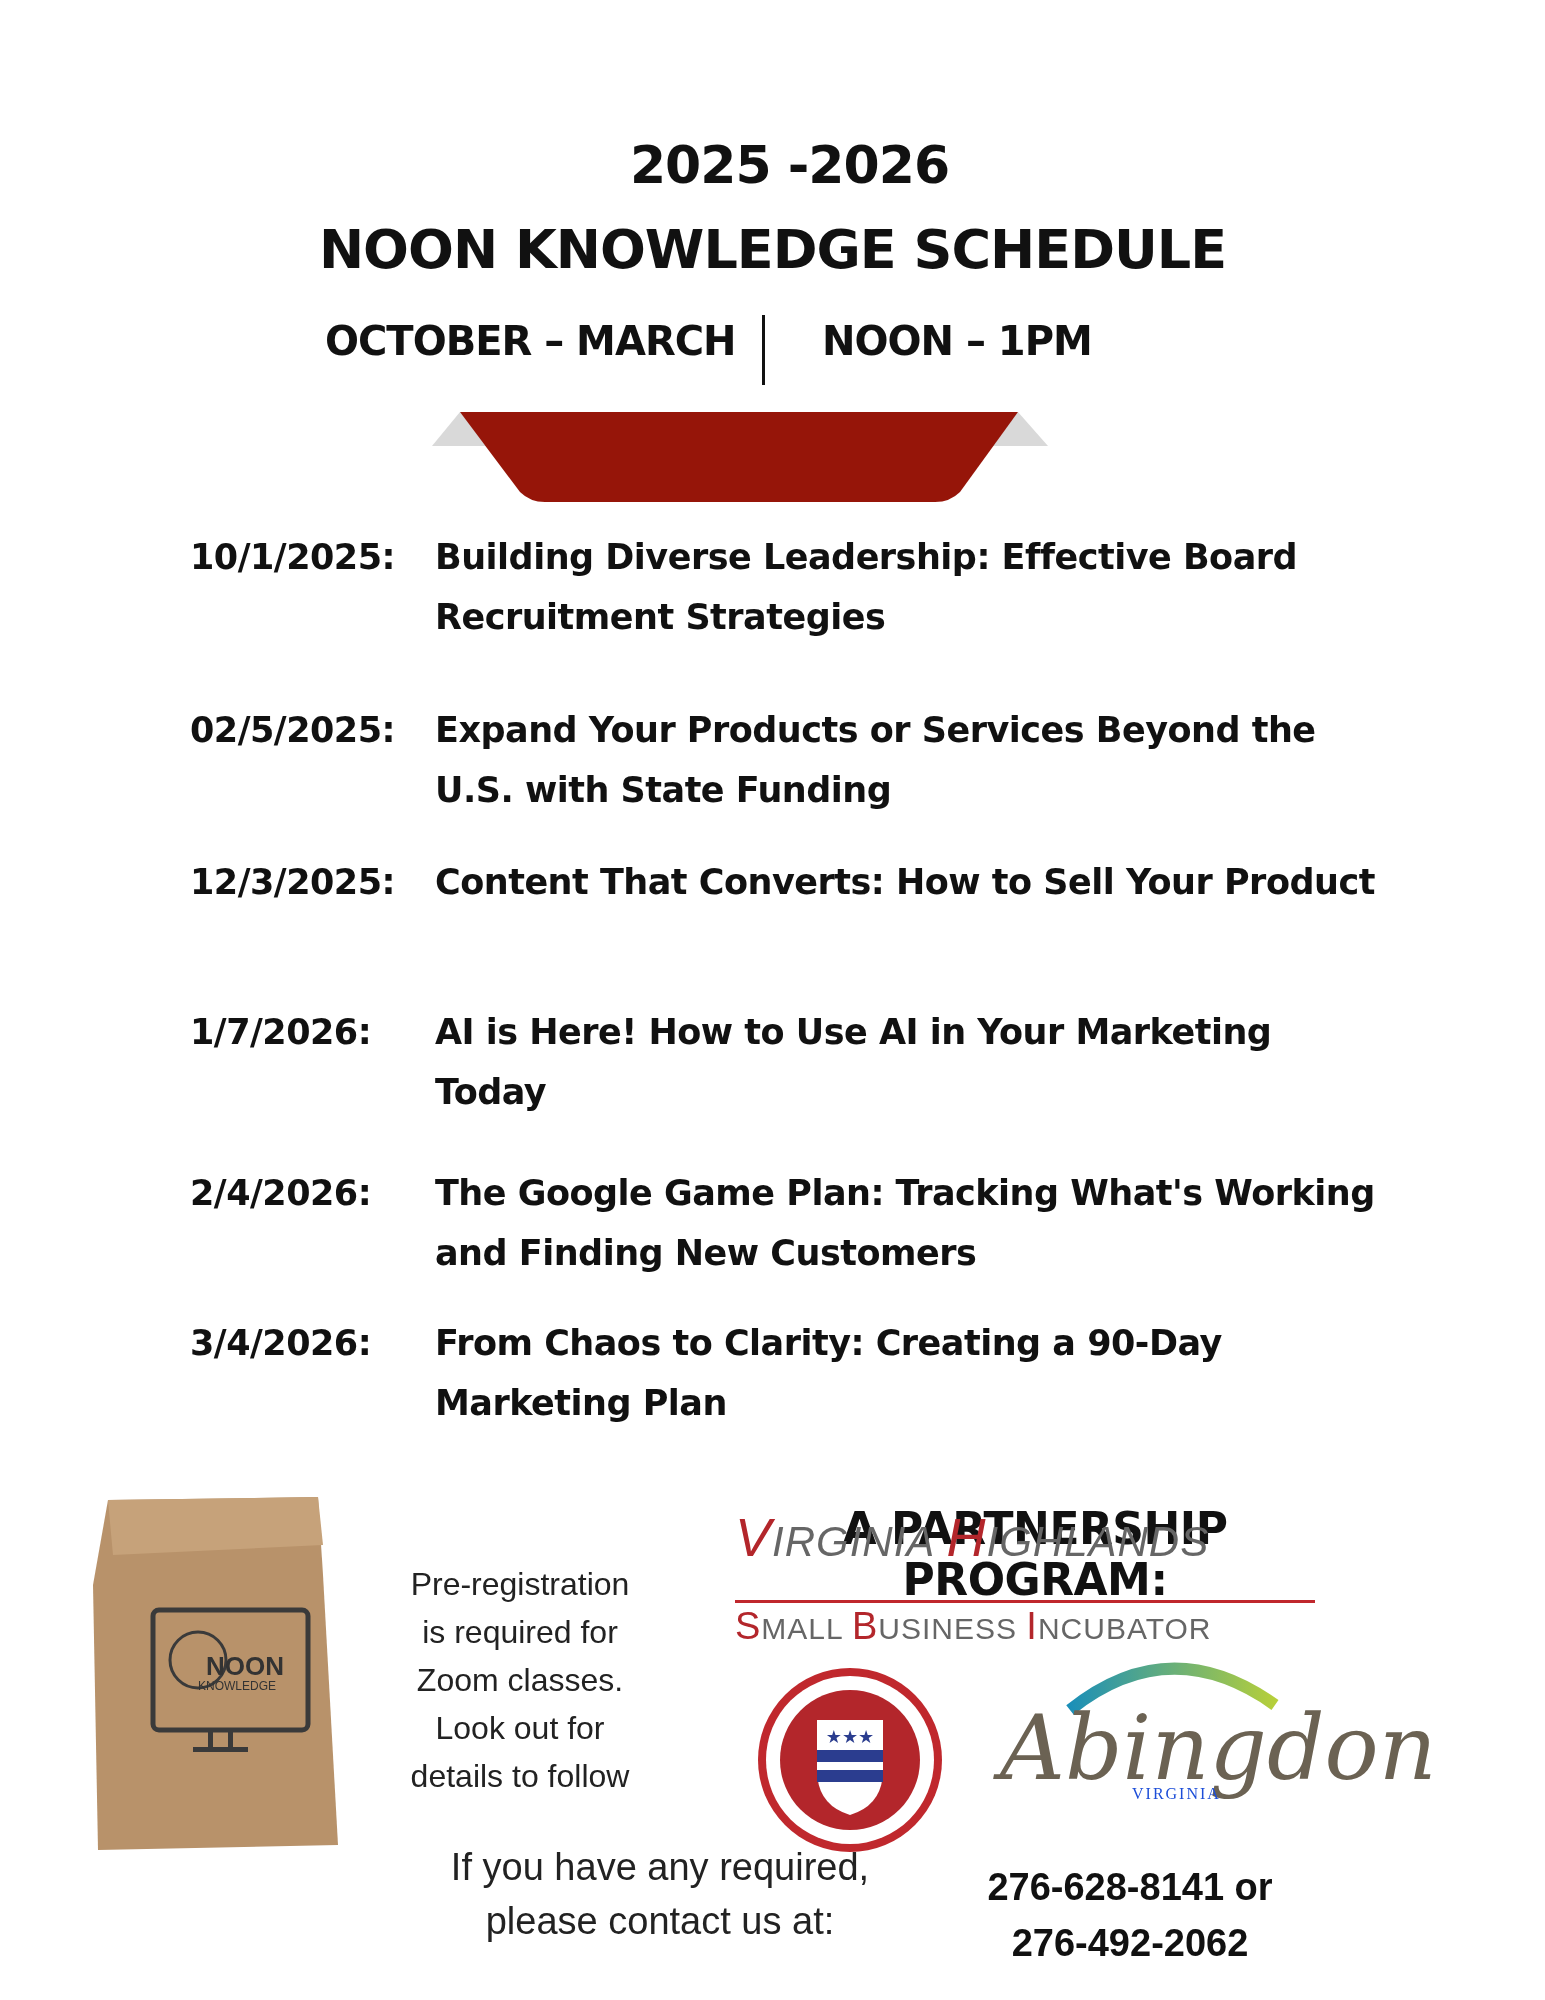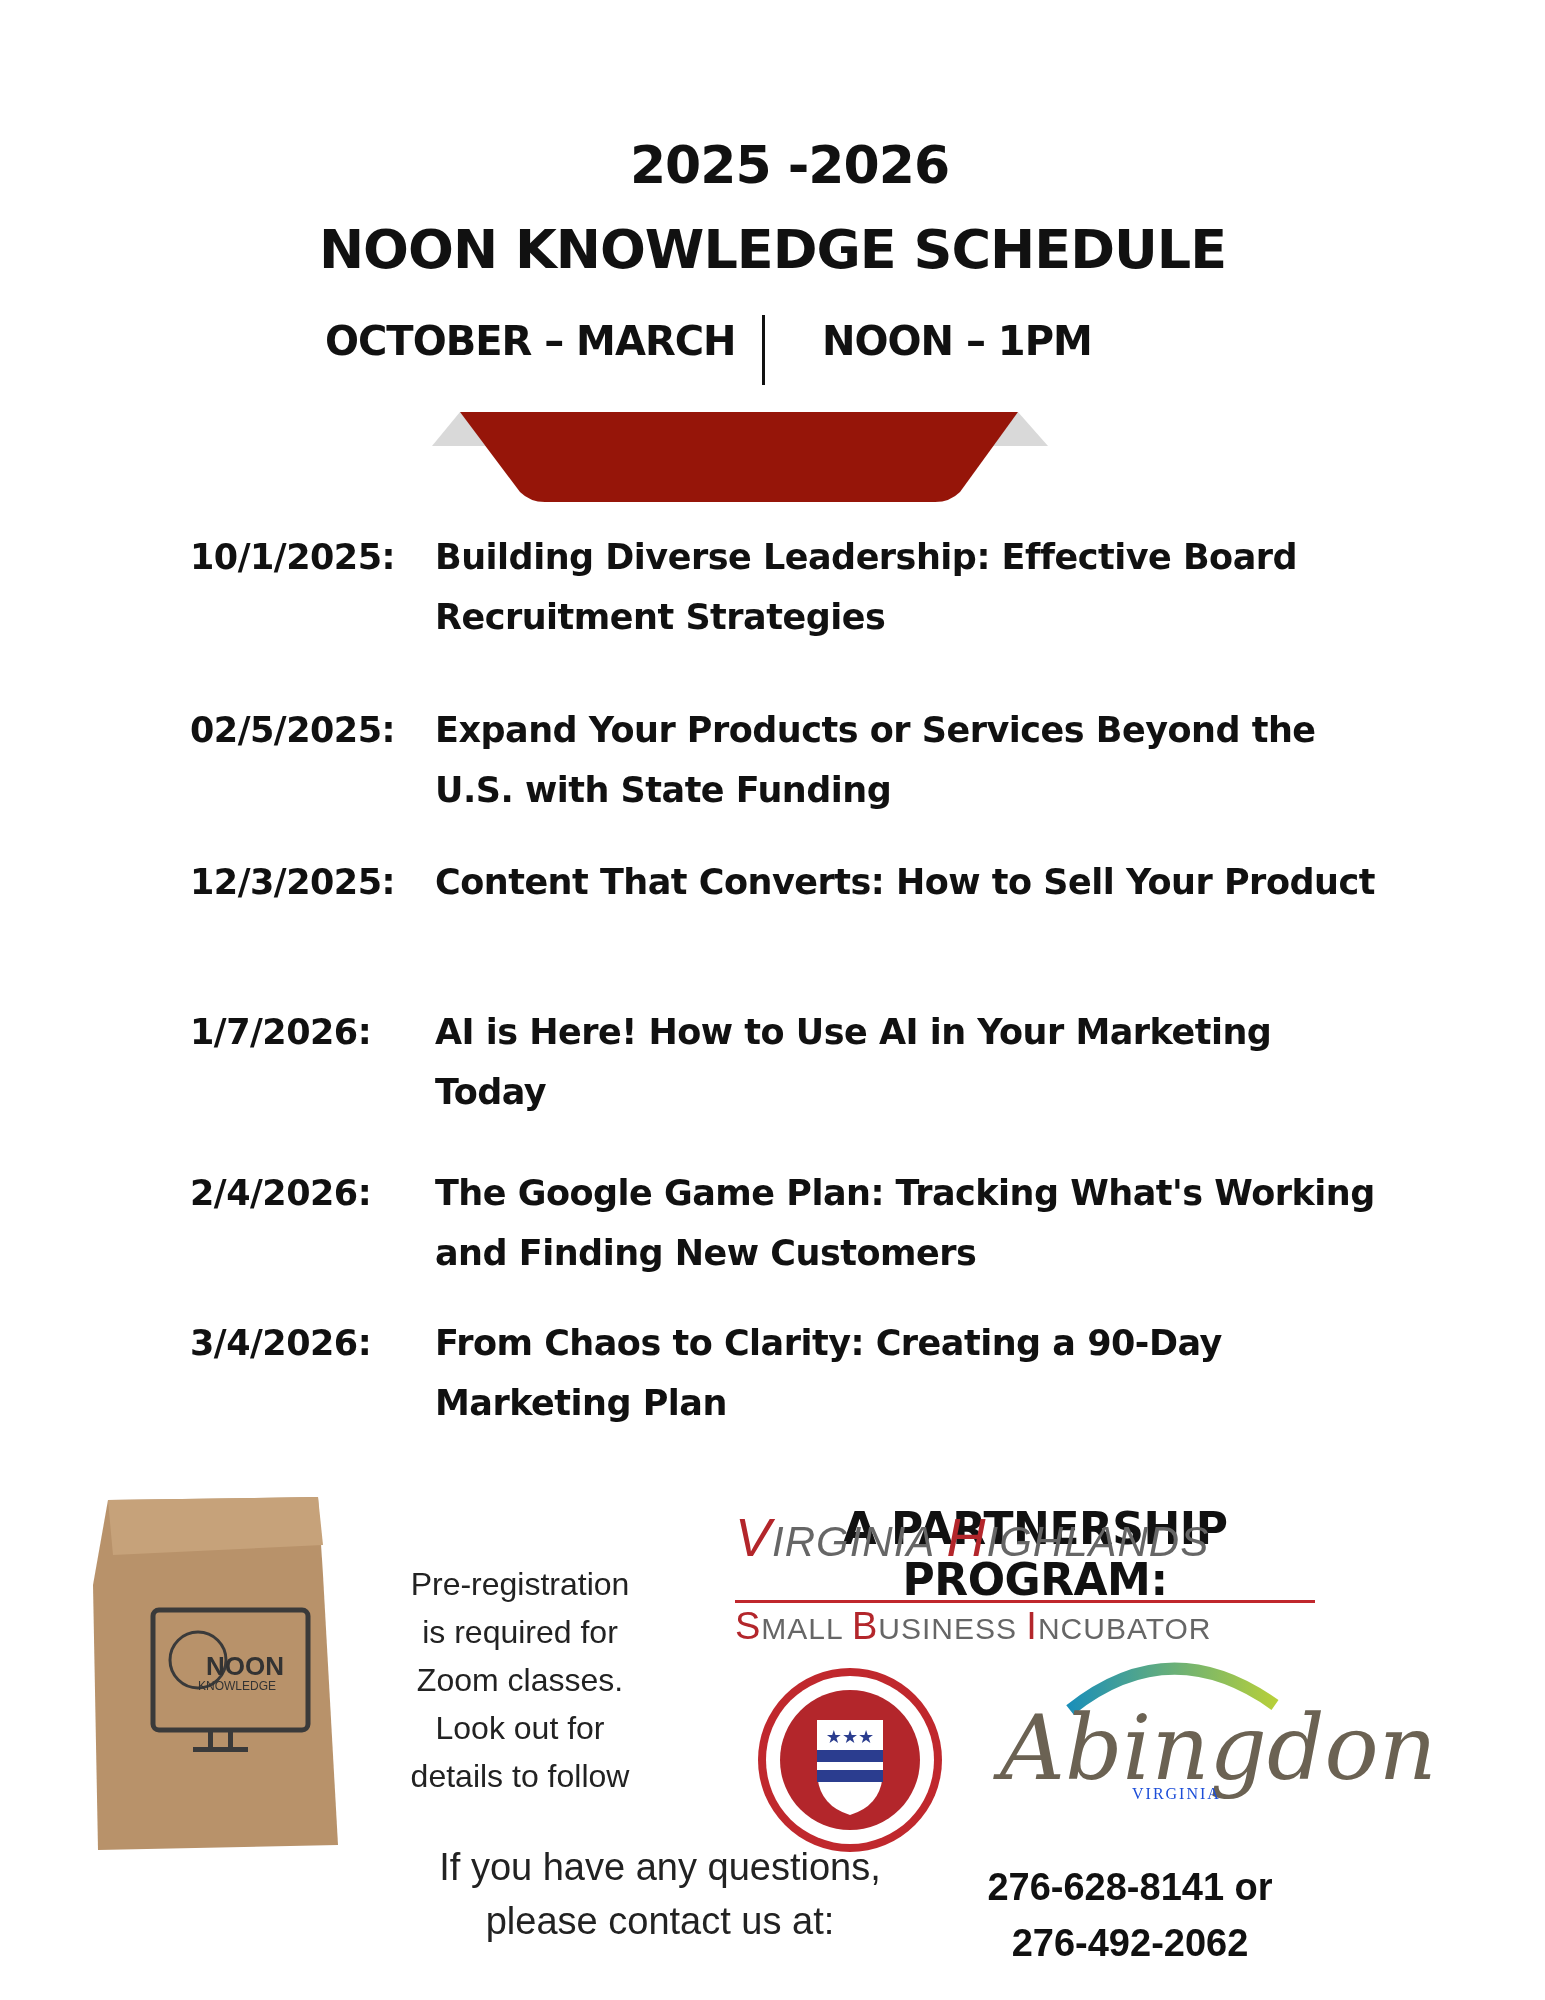--- a/index.html
+++ b/index.html
@@ -123,19 +123,19 @@
         <stop offset="0" stop-color="#1b8fb8"></stop>
         <stop offset="1" stop-color="#b6cf3a"></stop>
       </linearGradient>
     </defs>
   <path d="M10,60 Q110,-20 215,55" fill="none" stroke="url(#g)" stroke-width="12"></path>
 </svg>
 <div class="abs abingdon">Abingdon</div>
 <div class="abs abv">VIRGINIA</div>
 
 <div class="abs q">
-    <div>If you have any questions,</div>
+    <div>If you have any required,</div>
     <div>please contact us at:</div>
   </div>
 <div class="abs ph">
     <div>276-628-8141 or</div>
     <div>276-492-2062</div>
   </div>
 
 </body></html>

